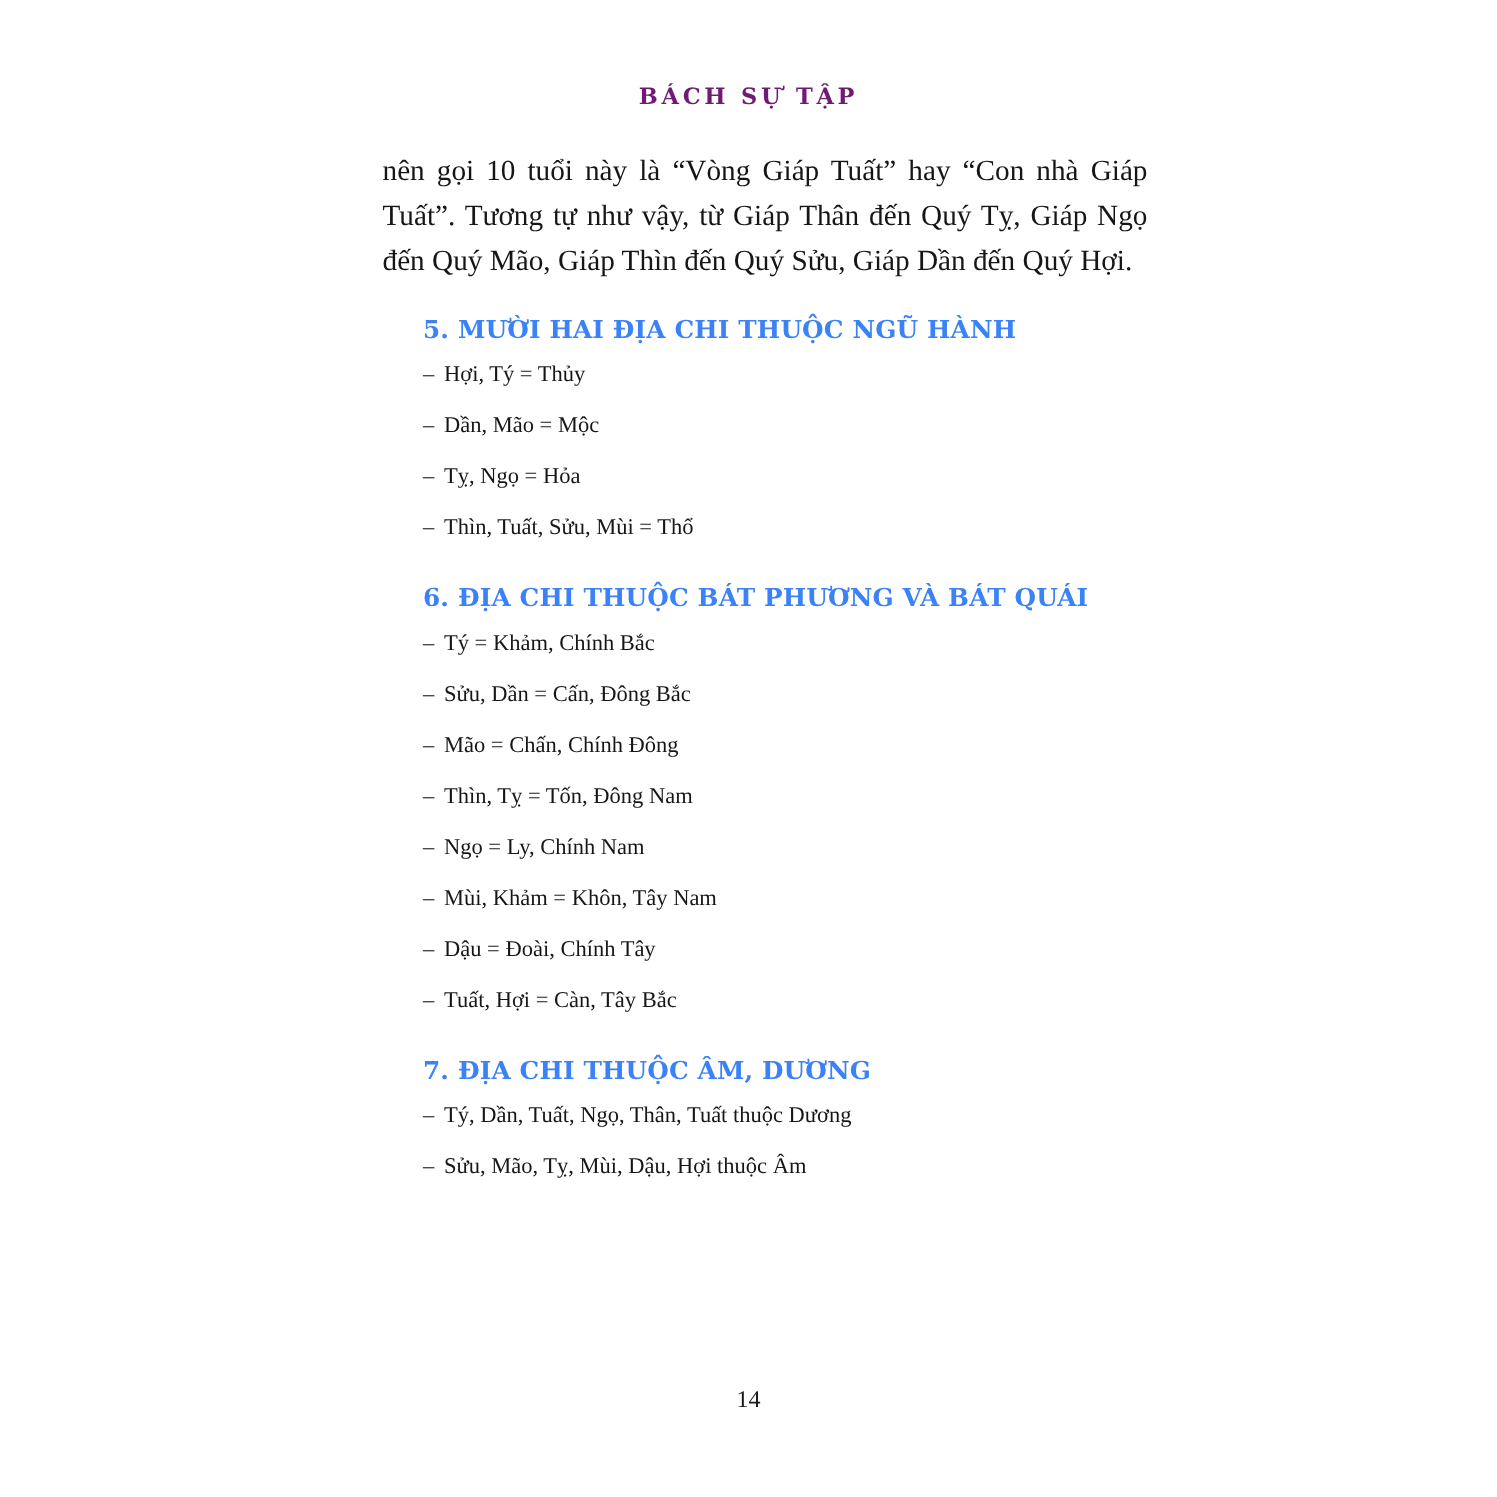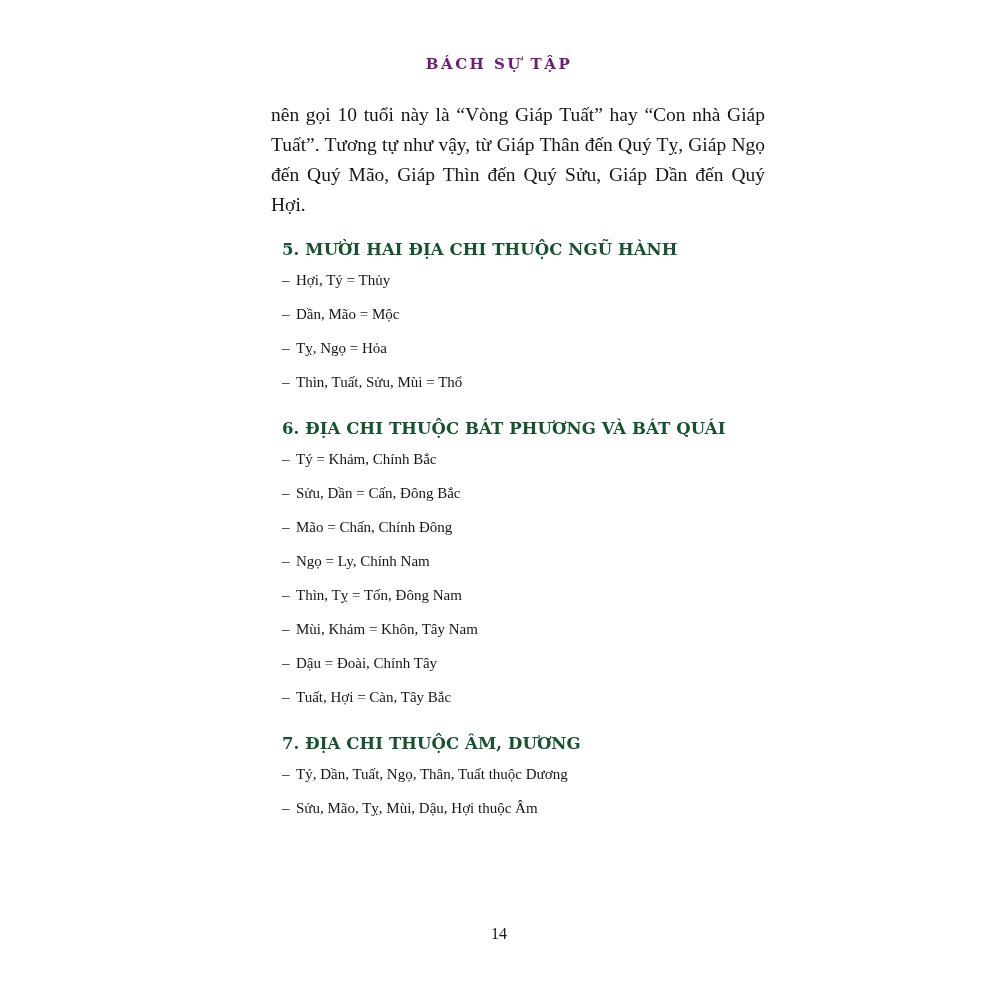--- a/index.html
+++ b/index.html
@@ -36,34 +36,34 @@
     position: absolute;
     top: 100px;
     left: 255px;
     width: 510px;
   }
   .intro-para {
     font-size: 19.5px;
     line-height: 30px;
     text-align: justify;
     text-justify: inter-word;
-    margin: 0 0 6px 16px;
+    margin: 0 0 6px 0;
     color: #161616;
   }
   .section {
     margin-top: 20px;
   }
   .section-title {
     font-family: "DejaVu Serif", serif;
     font-weight: bold;
     font-size: 16.5px;
     letter-spacing: 0.1px;
     margin: 0 0 4px 0;
     padding-left: 27px;
-    color: #14532d;
+    color: #3b82f6;
   }
   .item {
     font-size: 15px;
     line-height: 34px;
     padding-left: 27px;
     color: #161616;
     white-space: nowrap;
   }
   .item .dash {
     display: inline-block;
@@ -96,22 +96,22 @@
       <div class="item"><span class="dash">–</span><span>Dần, Mão = Mộc</span></div>
       <div class="item"><span class="dash">–</span><span>Tỵ, Ngọ = Hỏa</span></div>
       <div class="item"><span class="dash">–</span><span>Thìn, Tuất, Sửu, Mùi = Thổ</span></div>
     </div>
 
     <div class="section">
       <h2 class="section-title">6. ĐỊA CHI THUỘC BÁT PHƯƠNG VÀ BÁT QUÁI</h2>
       <div class="item"><span class="dash">–</span><span>Tý = Khảm, Chính Bắc</span></div>
       <div class="item"><span class="dash">–</span><span>Sửu, Dần = Cấn, Đông Bắc</span></div>
       <div class="item"><span class="dash">–</span><span>Mão = Chấn, Chính Đông</span></div>
+      <div class="item"><span class="dash">–</span><span>Thìn, Tỵ = Tốn, Đông Nam</span></div>
       <div class="item"><span class="dash">–</span><span>Ngọ = Ly, Chính Nam</span></div>
-      <div class="item"><span class="dash">–</span><span>Thìn, Tỵ = Tốn, Đông Nam</span></div>
       <div class="item"><span class="dash">–</span><span>Mùi, Khảm = Khôn, Tây Nam</span></div>
       <div class="item"><span class="dash">–</span><span>Dậu = Đoài, Chính Tây</span></div>
       <div class="item"><span class="dash">–</span><span>Tuất, Hợi = Càn, Tây Bắc</span></div>
     </div>
 
     <div class="section">
       <h2 class="section-title">7. ĐỊA CHI THUỘC ÂM, DƯƠNG</h2>
       <div class="item"><span class="dash">–</span><span>Tý, Dần, Tuất, Ngọ, Thân, Tuất thuộc Dương</span></div>
       <div class="item"><span class="dash">–</span><span>Sửu, Mão, Tỵ, Mùi, Dậu, Hợi thuộc Âm</span></div>
     </div>

